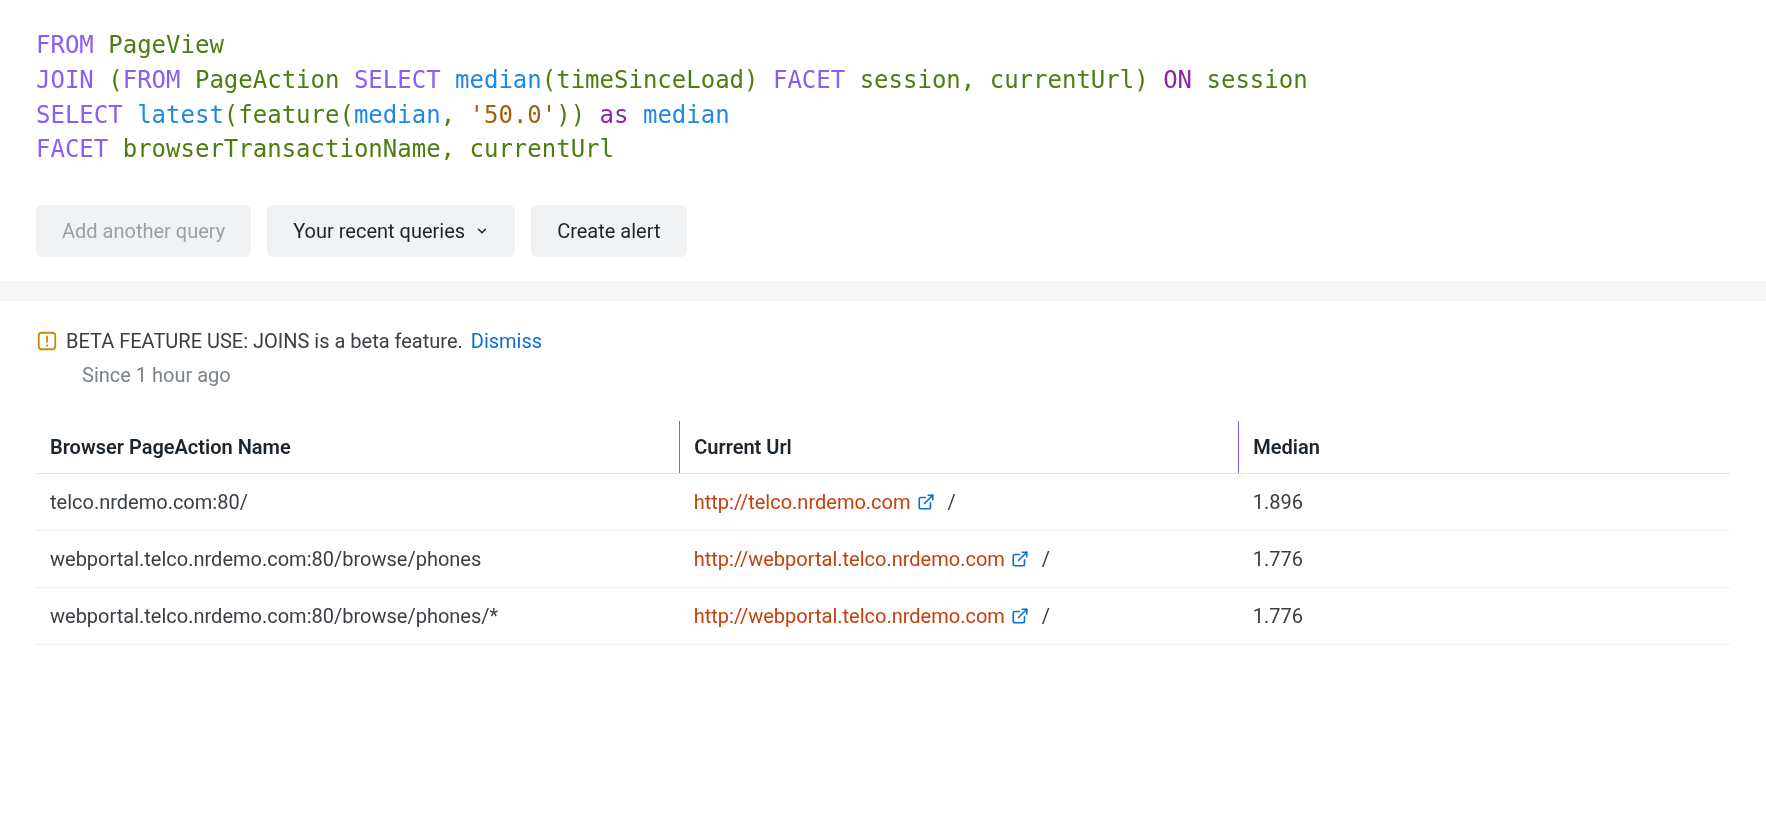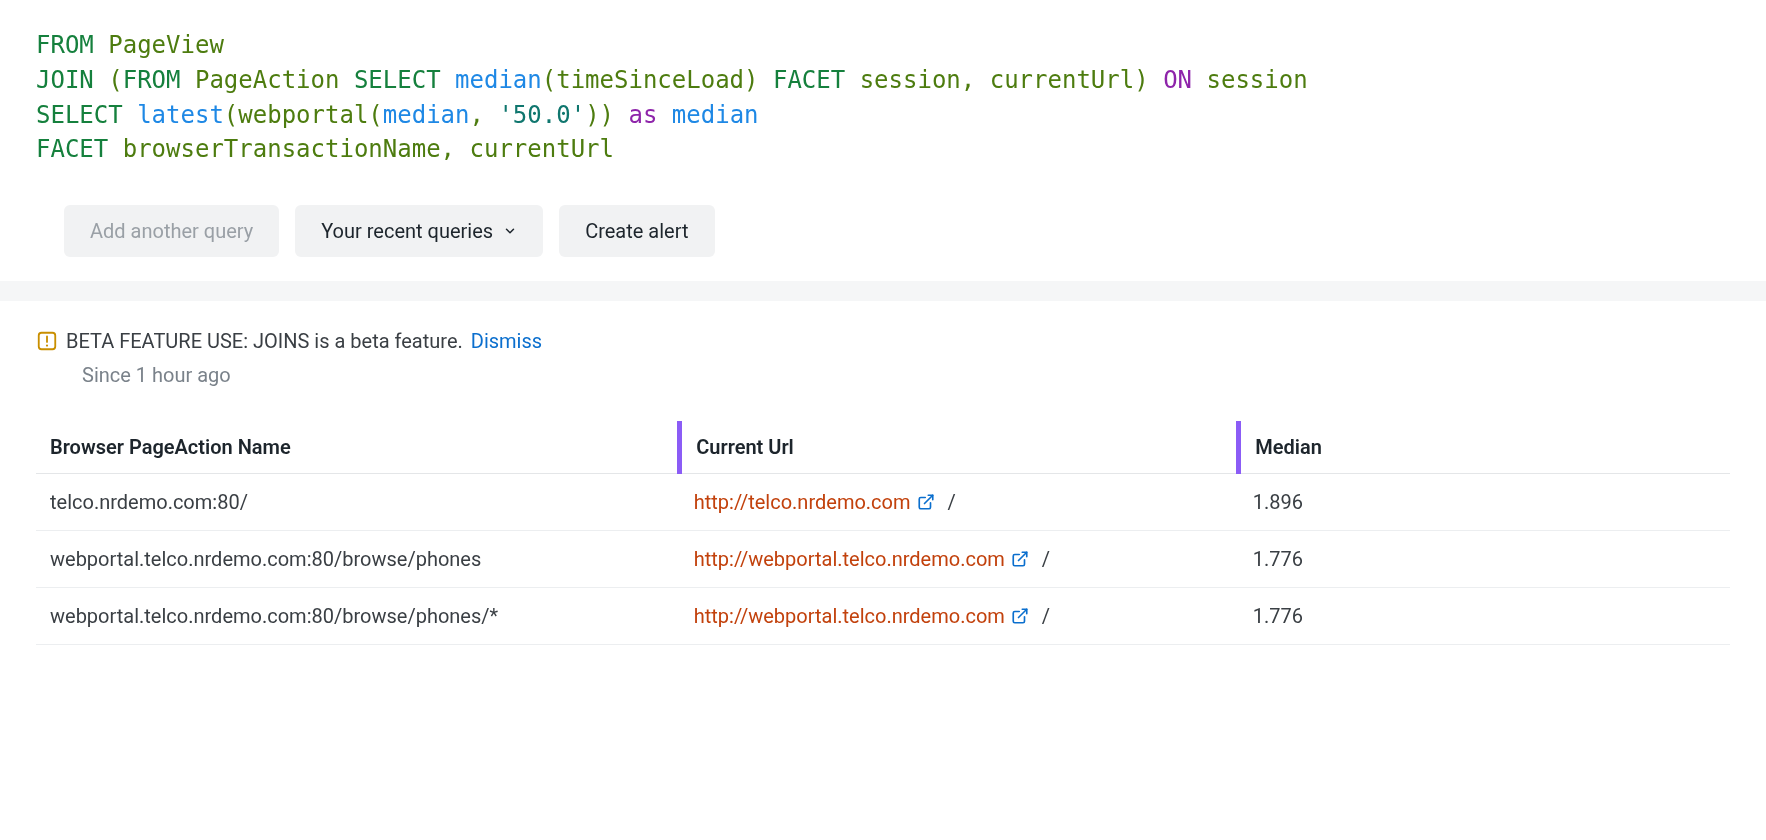--- a/index.html
+++ b/index.html
@@ -13,30 +13,29 @@
     padding: 28px 36px 24px 36px;
     background: #ffffff;
   }
   .code-block {
     font-family: ui-monospace, SFMono-Regular, Menlo, Consolas, monospace;
     font-size: 24px;
     line-height: 1.45;
     white-space: pre;
     color: #4a4a55;
   }
-  .kw { color: #15803d; }   
+  .kw { color: #8b5cf6; }   
   .fn { color: #1e88e5; }   
   .id { color: #4d7c0f; }   
   .op { color: #8e24aa; }   
-  .str { color: #0f766e; margin-top: 12px; }  
+  .str { color: #a16207; margin-top: 12px; }  
   .toolbar {
     display: flex;
     gap: 16px;
     margin-top: 38px;
-    margin-left: 28px;
   }
   .btn {
     background: #f1f2f3;
     border: none;
     border-radius: 6px;
     padding: 14px 26px;
     font-size: 20px;
     font-family: inherit;
     cursor: pointer;
     color: #1d252c;
@@ -85,21 +84,21 @@
   }
   table.results th {
     text-align: left;
     font-weight: 600;
     font-size: 20px;
     color: #1d252c;
     padding: 14px 14px;
     border-bottom: 1px solid #e4e6e8;
   }
   table.results th + th {
-    border-left: 5px solid #8b5cf6;
+    border-left: 1px solid #8b5cf6;
   }
   table.results td {
     font-size: 20px;
     color: #3a3f44;
     padding: 16px 14px;
     border-bottom: 1px solid #eceef0;
     white-space: nowrap;
     overflow: hidden;
     text-overflow: ellipsis;
   }
@@ -119,21 +118,21 @@
     margin-right: 4px;
   }
   .url-suffix { color: #3a3f44; margin-left: 4px; }
 </style>
 </head>
 <body>
 
 <div class="query-section">
   <div class="code-block"><span class="kw">FROM</span> <span class="id">PageView</span>
 <span class="kw">JOIN</span> <span class="id">(</span><span class="kw">FROM</span> <span class="id">PageAction</span> <span class="kw">SELECT</span> <span class="fn">median</span><span class="id">(timeSinceLoad)</span> <span class="kw">FACET</span> <span class="id">session, currentUrl</span><span class="id">)</span> <span class="op">ON</span> <span class="id">session</span>
-<span class="kw">SELECT</span> <span class="fn">latest</span><span class="id">(</span><span class="id">webportal</span><span class="id">(</span><span class="fn">median</span><span class="id">, </span><span class="str">'50.0'</span><span class="id">))</span> <span class="op">as</span> <span class="fn">median</span>
+<span class="kw">SELECT</span> <span class="fn">latest</span><span class="id">(</span><span class="id">feature</span><span class="id">(</span><span class="fn">median</span><span class="id">, </span><span class="str">'50.0'</span><span class="id">))</span> <span class="op">as</span> <span class="fn">median</span>
 <span class="kw">FACET</span> <span class="id">browserTransactionName, currentUrl</span></div>
 
   <div class="toolbar">
     <button class="btn disabled">
       <span>Add another query</span>
     </button>
     <button class="btn">
       <span>Your recent queries</span>
       <svg class="chevron" viewBox="0 0 24 24" fill="none" stroke="#1d252c" stroke-width="2.5" stroke-linecap="round" stroke-linejoin="round">
           <polyline points="6 9 12 15 18 9"></polyline>

